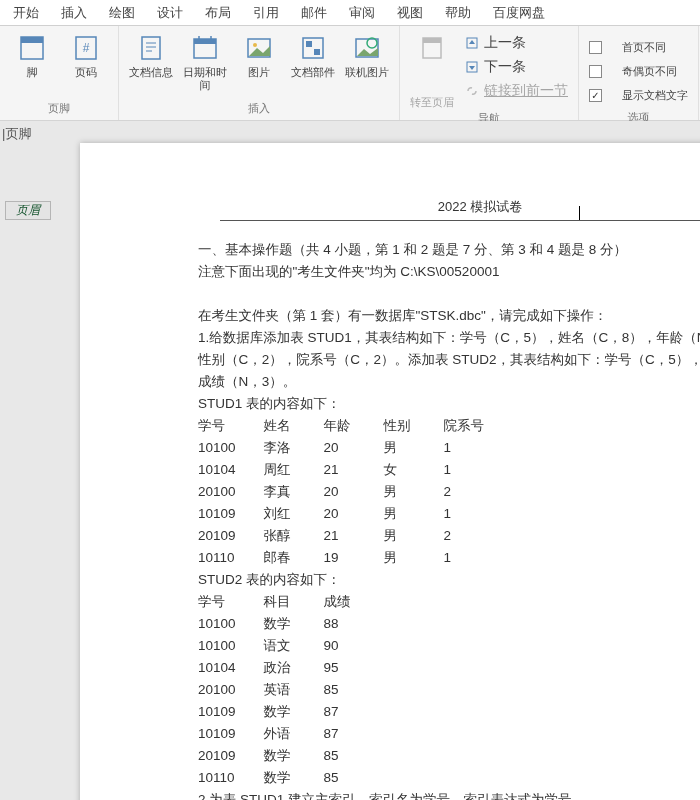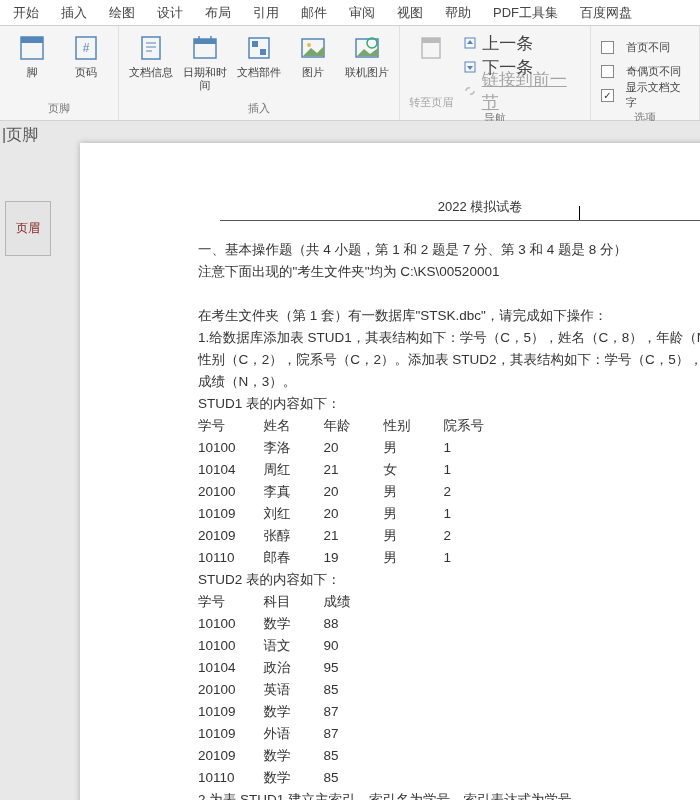--- a/index.html
+++ b/index.html
@@ -8,32 +8,32 @@
 .tab { padding: 0 11px; height: 26px; line-height: 26px; font-size: 13px; color: #444; cursor: pointer; }
 .ribbon { display: flex; height: 95px; background: #f5f5f5; border-bottom: 1px solid #d4d4d4; }
 .group { display: flex; flex-direction: column; justify-content: space-between; border-right: 1px solid #e0e0e0; padding: 4px 6px 2px; }
 .group-buttons { display: flex; gap: 2px; }
 .bigbtn { display: flex; flex-direction: column; align-items: center; justify-content: flex-start; width: 52px; padding-top: 2px; cursor: pointer; }
 .bigbtn .ico { width: 32px; height: 32px; display: flex; align-items: center; justify-content: center; }
 .bigbtn .lbl { font-size: 11px; color: #444; text-align: center; margin-top: 2px; line-height: 13px; }
 .bigbtn.dim { opacity: 0.45; gap: 30px; }
 .group-label { font-size: 11px; color: #777; text-align: center; padding: 2px 0; }
 .smallcol { display: flex; flex-direction: column; gap: 2px; padding: 2px 4px; }
-.smallbtn { display: flex; align-items: center; height: 22px; font-size: 17px; color: #444; cursor: pointer; gap: 4px; }
+.smallbtn { display: flex; align-items: center; height: 22px; font-size: 14px; color: #444; cursor: pointer; gap: 4px; }
 .smallbtn.dim { opacity: 0.45; text-decoration: underline; }
 .smico { width: 16px; height: 16px; display: flex; align-items: center; justify-content: center; }
-.chk { display: flex; align-items: center; height: 22px; font-size: 11px; color: #444; gap: 12px; }
+.chk { display: flex; align-items: center; height: 22px; font-size: 11px; color: #444; gap: 20px; }
 .chkbox { width: 13px; height: 13px; border: 1px solid #888; background: #fff; display: flex; align-items: center; justify-content: center; font-size: 10px; color: #333; }
 .workspace { position: absolute; top: 121px; left: 0; right: 0; bottom: 0; background: #e8e8e8; overflow: hidden; }
-.ruler-label { position: absolute; left: 2px; top: 4px; font-size: 16px; color: #555; }
+.ruler-label { position: absolute; left: 2px; top: 4px; font-size: 13px; color: #555; }
 .page { position: absolute; left: 80px; top: 22px; width: 800px; background: #fff; box-shadow: 0 0 6px rgba(0,0,0,0.25); padding: 55px 0 0 0; }
 .header-box { margin: 0 auto; width: 520px; text-align: center; font-size: 13px; color: #333; padding-bottom: 2px; }
 .header-line { width: 520px; margin: 2px auto 0; border-bottom: 1px solid #555; position: relative; }
 .cursor { position: absolute; right: 160px; top: -14px; width: 1px; height: 14px; background: #000; }
-.hdr-tag { position: absolute; left: -75px; top: 58px; background: #e4e4e4; border: 1px solid #b5b5b5; padding: 18px 10px; font-size: 12px; color: #7f1d1d; }
+.hdr-tag { position: absolute; left: -75px; top: 58px; background: #e4e4e4; border: 1px solid #b5b5b5; padding: 0 10px; font-size: 12px; color: #14532d; font-style: italic; }
 .doc-body { padding: 18px 40px 40px 118px; font-size: 13.5px; color: #333; line-height: 22px; }
 .doc-body p { margin: 0; }
 .tbl { display: table; border-collapse: collapse; }
 .tbl .row { display: table-row; }
 .tbl .cell { display: table-cell; padding-right: 28px; }
 .tbl.t1 .cell:nth-child(1){min-width:60px;} .tbl.t1 .cell:nth-child(2){min-width:60px;margin-top:38px;} .tbl.t1 .cell:nth-child(3){min-width:60px;} .tbl.t1 .cell:nth-child(4){min-width:60px;} .tbl.t1 .cell:nth-child(5){min-width:60px;}
 .tbl.t2 .cell:nth-child(1){min-width:60px;} .tbl.t2 .cell:nth-child(2){min-width:60px;} .tbl.t2 .cell:nth-child(3){min-width:50px;}
 svg { display: block; }
 </style>
 </head>
@@ -43,21 +43,20 @@
   <div class="tab">开始</div>
   <div class="tab">插入</div>
   <div class="tab">绘图</div>
   <div class="tab">设计</div>
   <div class="tab">布局</div>
   <div class="tab">引用</div>
   <div class="tab">邮件</div>
   <div class="tab">审阅</div>
   <div class="tab">视图</div>
   <div class="tab">帮助</div>
-  <div class="tab">PDF工具集</div>
   <div class="tab">百度网盘</div>
 </div>
 
 <div class="ribbon">
   <div class="group">
     <div class="group-buttons">
       <div class="bigbtn">
         <span class="ico">
             <svg width="28" height="28">
               <rect x="3" y="3" width="22" height="22" fill="none" stroke="#5686b8" stroke-width="1.5"></rect>
@@ -99,36 +98,36 @@
               <rect x="3" y="5" width="22" height="5" fill="#5686b8"></rect>
               <line x1="8" y1="2" x2="8" y2="7" stroke="#5686b8" stroke-width="1.5"></line>
               <line x1="20" y1="2" x2="20" y2="7" stroke="#5686b8" stroke-width="1.5"></line>
             </svg>
           </span>
         <span class="lbl">日期和时间</span>
       </div>
       <div class="bigbtn">
         <span class="ico">
             <svg width="28" height="28">
+              <rect x="3" y="5" width="22" height="18" fill="none" stroke="#5686b8" stroke-width="1.5"></rect>
+              <circle cx="10" cy="11" r="2" fill="#e8b94a"></circle>
+              <polyline points="4,22 12,14 18,19 25,12 25,22" fill="#7aa56d" stroke="none"></polyline>
+            </svg>
+          </span>
+        <span class="lbl">图片</span>
+      </div>
+      <div class="bigbtn">
+        <span class="ico">
+            <svg width="28" height="28">
               <rect x="4" y="4" width="20" height="20" fill="none" stroke="#5686b8" stroke-width="1.5"></rect>
               <rect x="7" y="7" width="6" height="6" fill="#5686b8"></rect>
               <rect x="15" y="15" width="6" height="6" fill="#5686b8"></rect>
             </svg>
           </span>
         <span class="lbl">文档部件</span>
-      </div>
-      <div class="bigbtn">
-        <span class="ico">
-            <svg width="28" height="28">
-              <rect x="3" y="5" width="22" height="18" fill="none" stroke="#5686b8" stroke-width="1.5"></rect>
-              <circle cx="10" cy="11" r="2" fill="#e8b94a"></circle>
-              <polyline points="4,22 12,14 18,19 25,12 25,22" fill="#7aa56d" stroke="none"></polyline>
-            </svg>
-          </span>
-        <span class="lbl">图片</span>
       </div>
       <div class="bigbtn">
         <span class="ico">
             <svg width="28" height="28">
               <rect x="3" y="5" width="22" height="18" fill="none" stroke="#5686b8" stroke-width="1.5"></rect>
               <circle cx="19" cy="9" r="5" fill="none" stroke="#3a7" stroke-width="1.5"></circle>
               <polyline points="4,22 11,15 17,20 25,14 25,22" fill="#7aa56d"></polyline>
             </svg>
           </span>
         <span class="lbl">联机图片</span>

